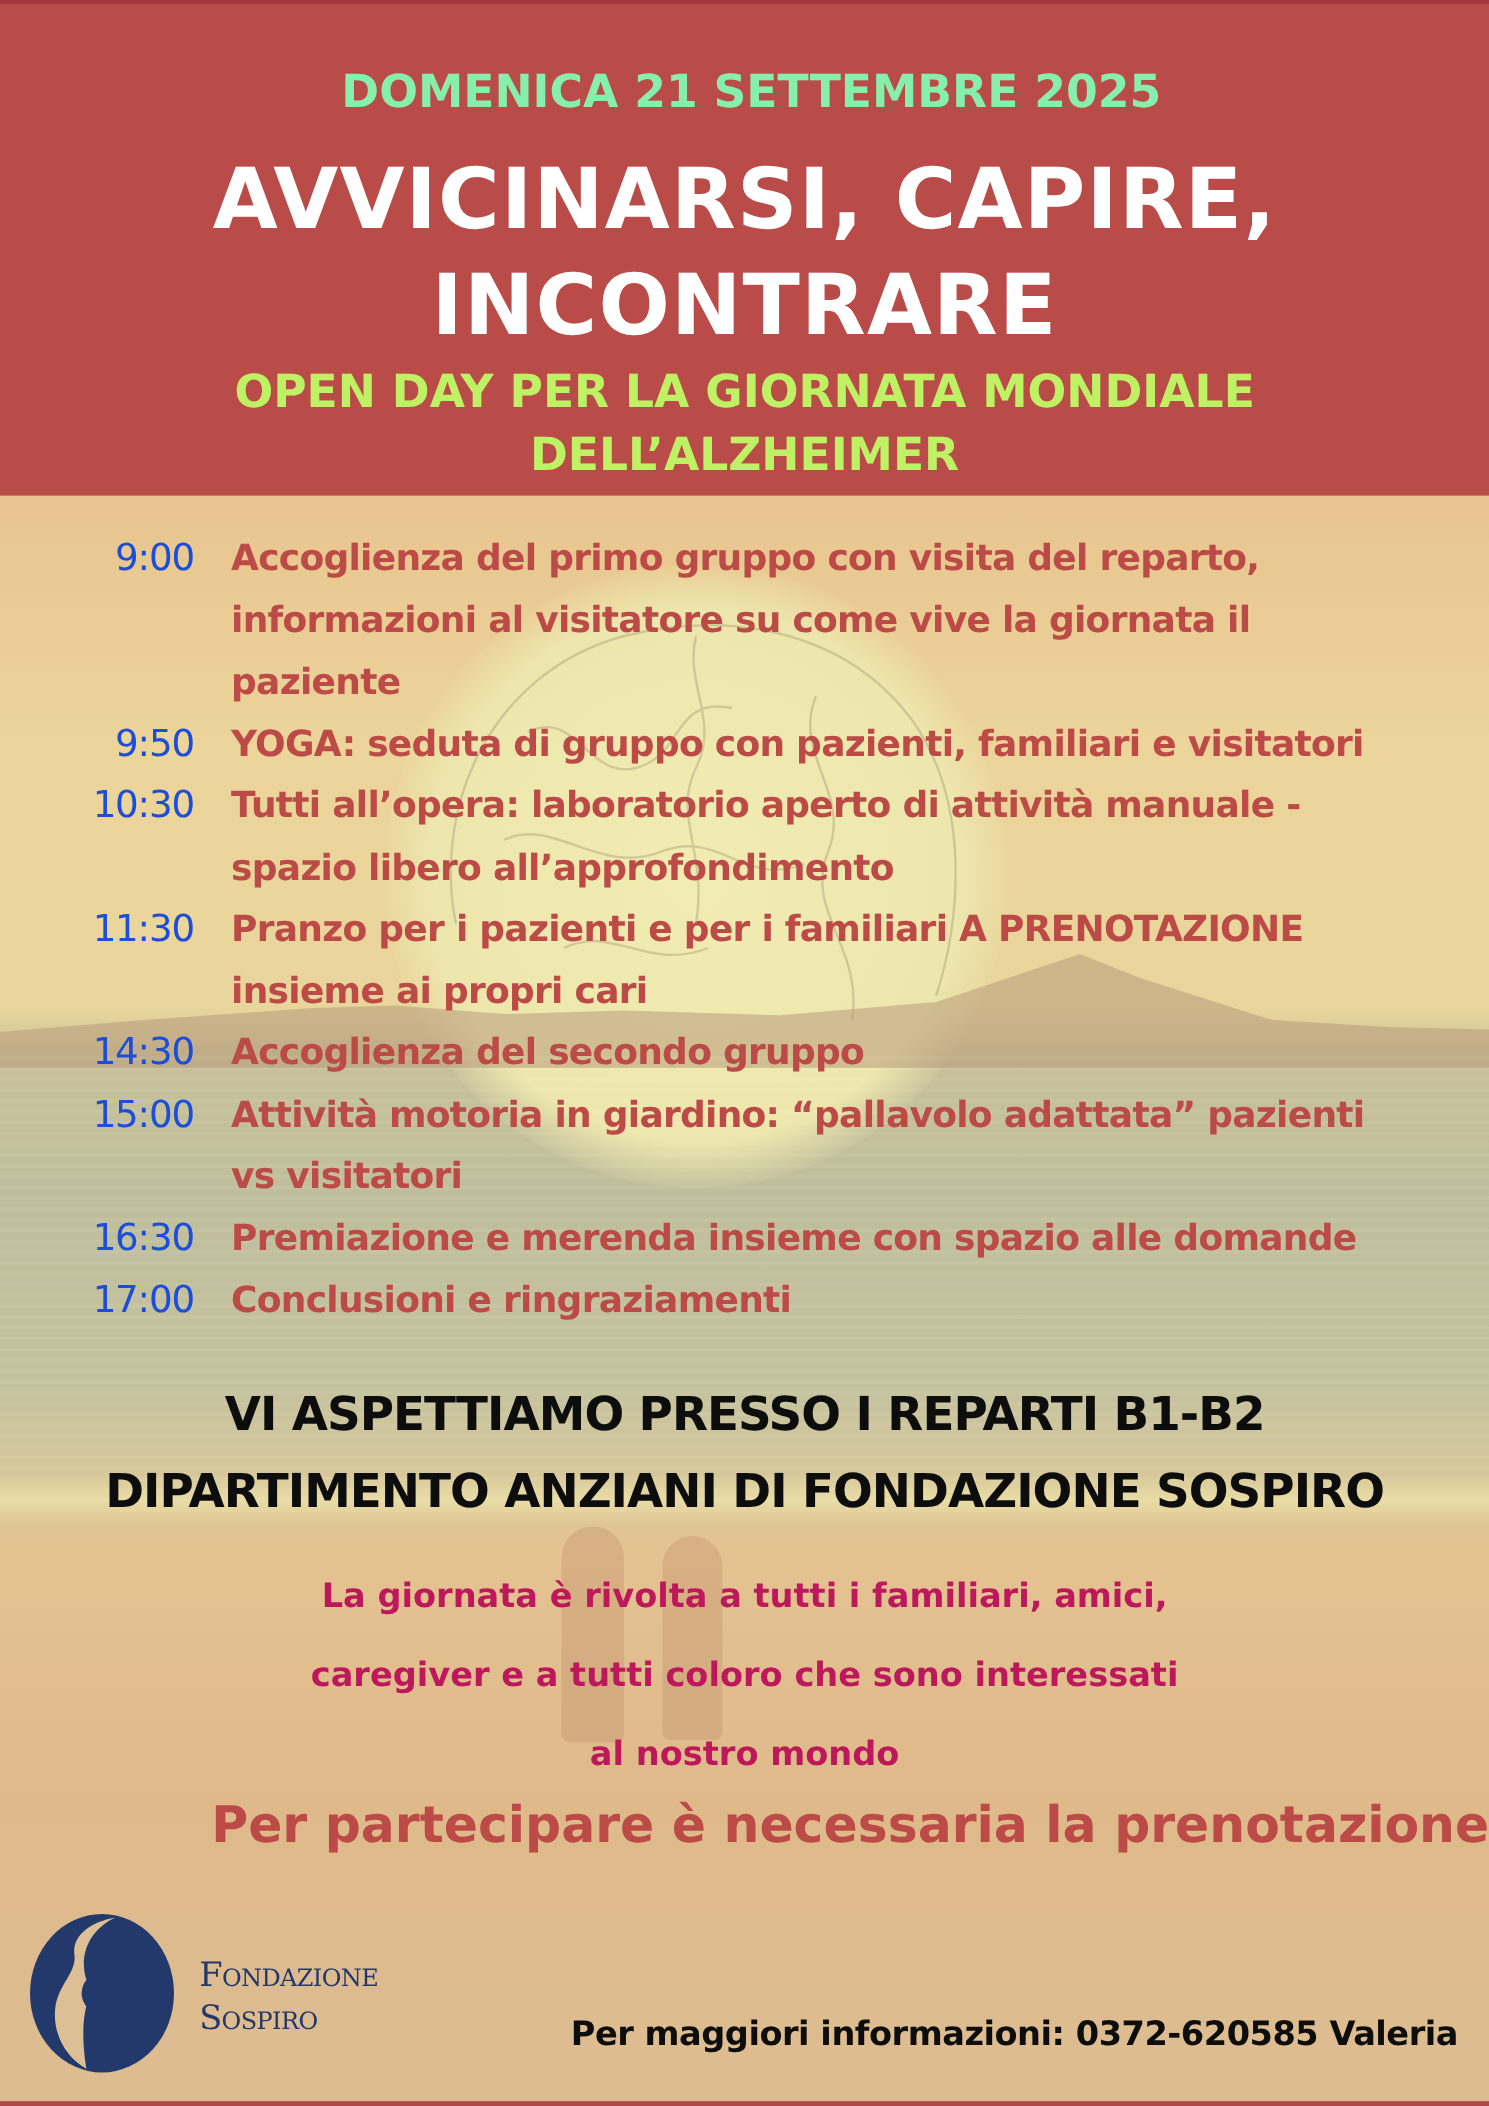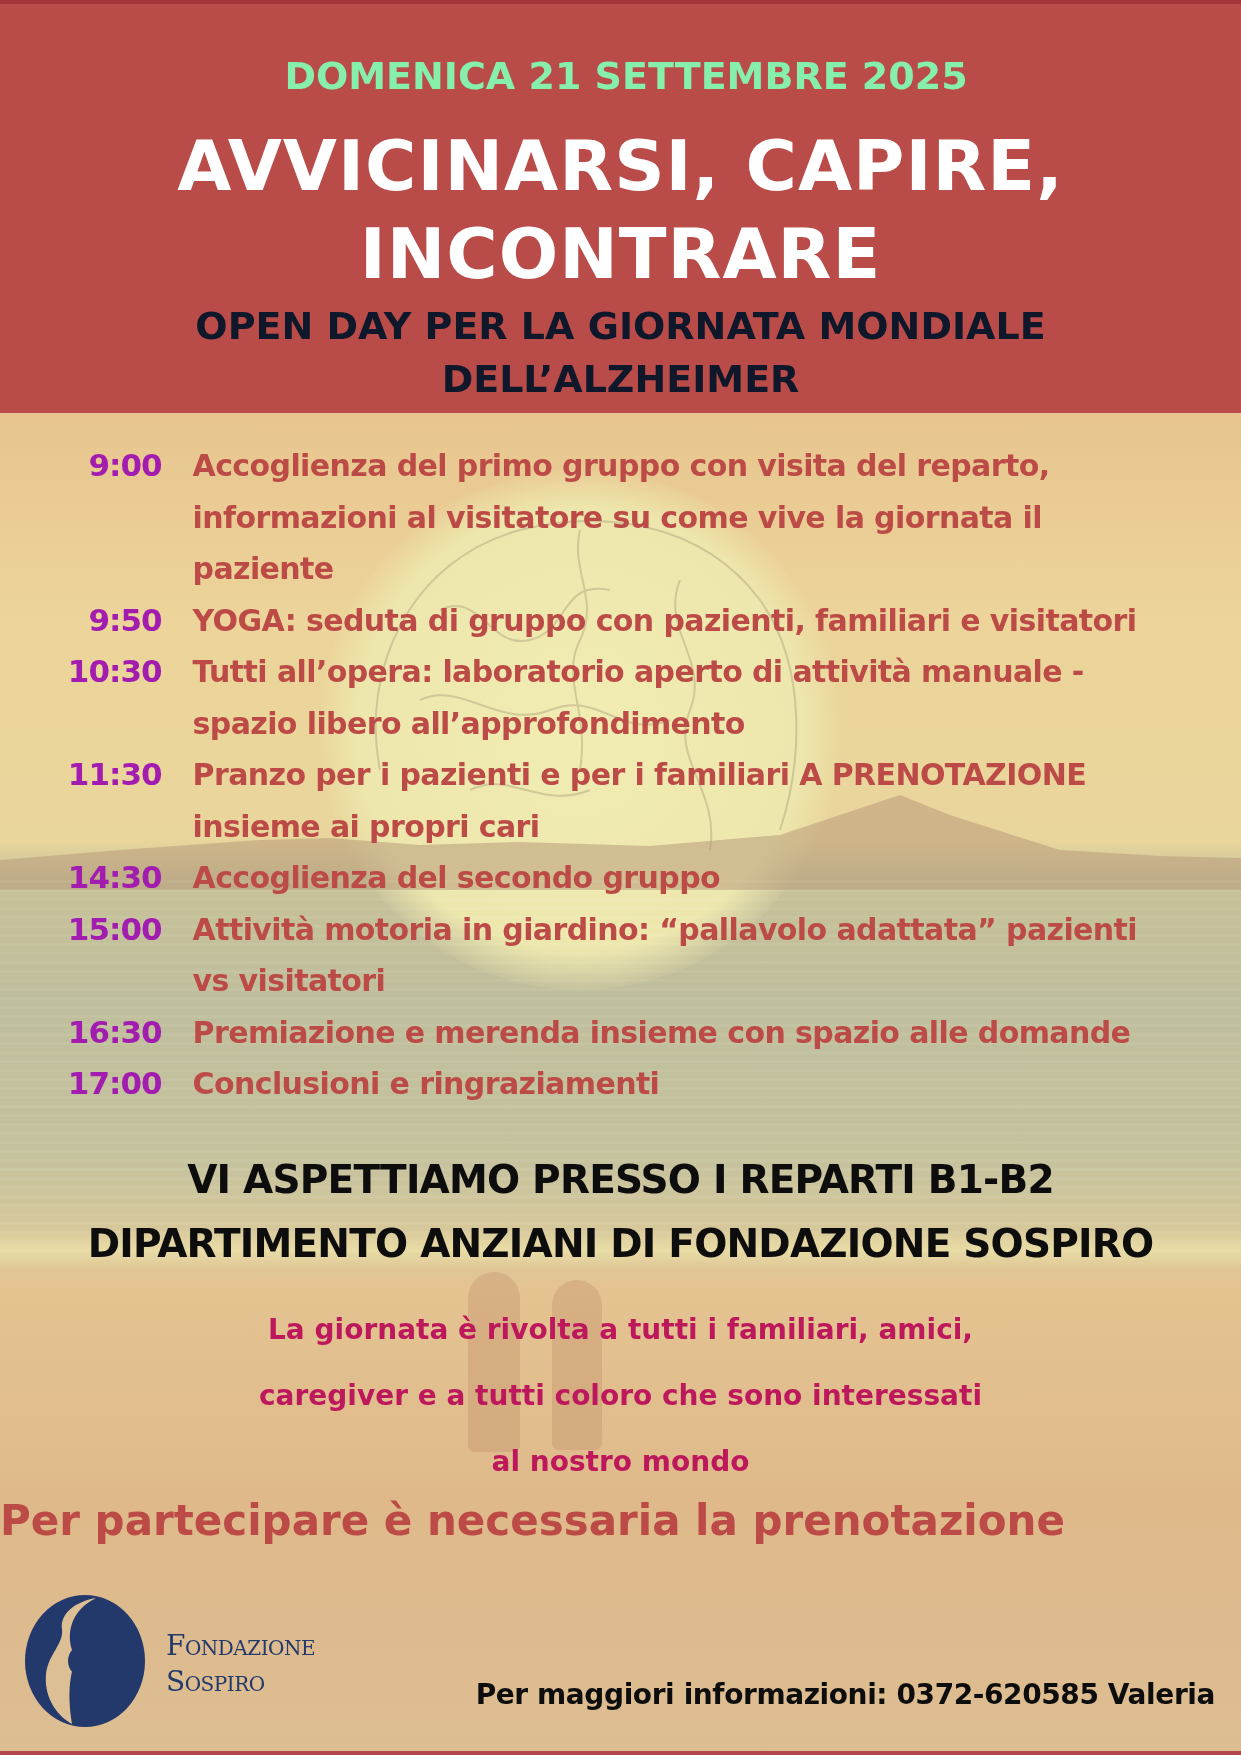--- a/index.html
+++ b/index.html
@@ -8,28 +8,28 @@
   .sun { position:absolute; left:320px; top:470px; width:520px; height:520px; border-radius:50%; background:radial-gradient(circle,#f1ecb2 0%,#ede7ae 60%,rgba(236,226,170,0.0) 72%); }
   .brainlines { position:absolute; left:320px; top:470px; width:520px; height:420px; opacity:0.35; }
   .mountain { position:absolute; left:0; top:780px; width:1241px; height:110px; }
   .sea-lines { position:absolute; left:0; top:880px; width:1241px; height:380px; background:repeating-linear-gradient(180deg,rgba(255,255,240,0.06) 0 3px,rgba(0,0,0,0) 3px 9px); }
   .shore { position:absolute; left:0; top:1230px; width:1241px; height:40px; background:linear-gradient(180deg,rgba(240,235,180,0.0),rgba(238,228,170,0.7),rgba(228,195,145,0)); }
   .figure { position:absolute; background:rgba(180,120,90,0.25); border-radius:30px 30px 8px 8px; }
   .topline { position:absolute; left:0; top:0; width:1241px; height:4px; background:#a3363c; }
   .header { position:absolute; left:0; top:4px; width:1241px; height:409px; background:#b94c48; text-align:center; }
   .date { position:absolute; left:11px; right:0; top:50px; font-family:"DejaVu Sans", sans-serif; font-weight:bold; font-size:38px; color:#86efac; letter-spacing:0px; }
   .title { position:absolute; left:0; right:0; top:118px; font-family:"DejaVu Sans", sans-serif; font-weight:bold; font-size:70px; line-height:88px; color:#ffffff; letter-spacing:1px; }
-  .subtitle { position:absolute; left:0; right:0; top:296px; font-family:"DejaVu Sans", sans-serif; font-weight:bold; font-size:38px; line-height:53px; color:#0f172a; }
+  .subtitle { position:absolute; left:0; right:0; top:296px; font-family:"DejaVu Sans", sans-serif; font-weight:bold; font-size:38px; line-height:53px; color:#bef264; }
   .schedule { position:absolute; left:0; top:440px; width:1241px; }
   .row { display:flex; align-items:flex-start; }
-  .time { width:118px; text-align:right; font-family:"DejaVu Sans", sans-serif; font-weight:bold; font-size:31px; line-height:51.5px; color:#a21caf; letter-spacing:-1px;padding-left:47px; }
+  .time { width:118px; text-align:right; font-family:"DejaVu Sans", sans-serif; font-weight:normal; font-size:31px; line-height:51.5px; color:#1d4ed8; letter-spacing:-1px;padding-left:47px; }
   .desc { margin-left:31px; width:1080px; font-family:"DejaVu Sans", sans-serif; font-weight:bold; font-size:30px; line-height:51.5px; color:#bc4a46; letter-spacing:-0.6px; }
   .venue { position:absolute; left:0; right:0; top:1148px; text-align:center; font-family:"DejaVu Sans", sans-serif; font-weight:bold; font-size:39px; line-height:64px; color:#0d0d0d; letter-spacing:-0.8px; }
   .audience { position:absolute; left:0; right:0; top:1297px; text-align:center; font-family:"DejaVu Sans", sans-serif; font-weight:bold; font-size:28px; line-height:66px; color:#be185d; }
-  .booking { position:absolute; left:0; right:0; top:1496px; text-align:left; font-family:"DejaVu Sans", sans-serif; font-weight:bold; font-size:42px; color:#bc4a46; }
+  .booking { position:absolute; left:0; right:0; top:1496px; text-align:right; font-family:"DejaVu Sans", sans-serif; font-weight:bold; font-size:42px; color:#bc4a46; }
   .logo { position:absolute; left:24px; top:1594px; width:122px; height:134px; }
   .logo-text { position:absolute; left:166px; top:1628px; font-family:"DejaVu Serif", serif; color:#24396b; font-size:28px; line-height:36px; font-variant:small-caps; letter-spacing:-0.5px; }
   .contact { position:absolute; right:26px; top:1646px; font-family:"DejaVu Sans", sans-serif; font-weight:bold; font-size:28px; color:#0d0d0d; letter-spacing:-0.4px;margin-top:32px; }
   .bottomline { position:absolute; left:0; bottom:0; width:1241px; height:4px; background:#b0474a; }
 </style>
 </head>
 <body>
 
 <div class="bg"></div>
 <div class="sun"></div>

